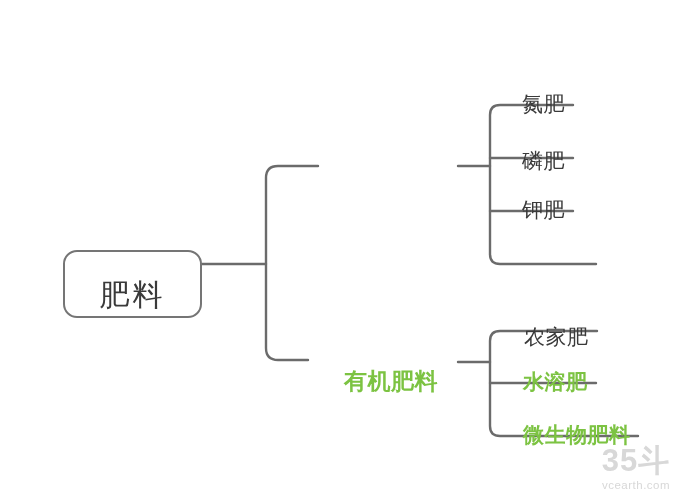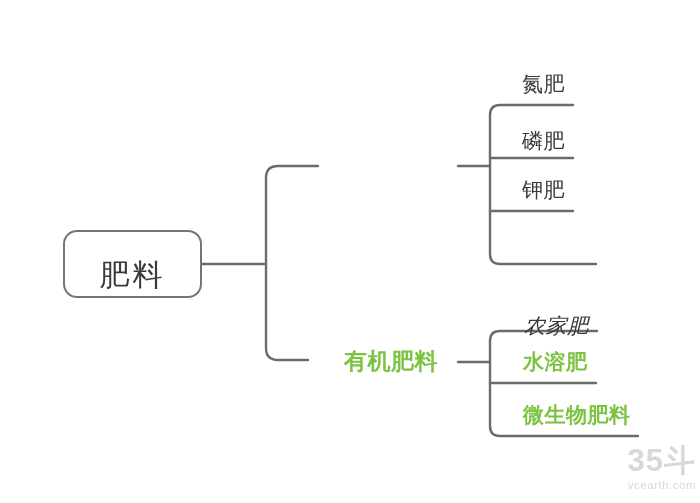--- a/index.html
+++ b/index.html
@@ -4,39 +4,39 @@
 <style>
   html,body{margin:0;padding:0;background:#fff;}
   #canvas{
     position:relative;
     width:700px;height:503px;
     background:#ffffff;
     font-family:"Liberation Sans","DejaVu Sans",sans-serif;
     overflow:hidden;
   }
   #lines{position:absolute;left:0;top:0;}
-  .node{position:absolute;white-space:nowrap;}
+  .node{position:absolute;white-space:nowrap;margin-top:20px;}
   .root-box{
     left:63px;top:230px;width:139px;height:68px;
     border:2.5px solid #757575;border-radius:14px;
     display:flex;align-items:flex-end;justify-content:center;
     box-sizing:border-box;
     font-size:30px;color:var(--dark,#3a3a3a);letter-spacing:3px;
   }
   .branch-label{
     font-size:23px;color:var(--dark,#3a3a3a);line-height:26px;letter-spacing:0.5px;
   }
   .branch-label.green{color:var(--green,#7cc342);font-weight:bold;}
   .leaf-label{
     font-size:21px;color:var(--dark,#3a3a3a);line-height:22px;letter-spacing:0.5px;
   }
   .leaf-label.green{color:var(--green,#7cc342);font-weight:bold;}
   .watermark{
     position:absolute;right:4px;top:444px;width:120px;
-    text-align:right;color:var(--wm,#d8d8d8);
+    text-align:center;color:var(--wm,#d8d8d8);
     user-select:none;
   }
   .watermark .brand{
     font-size:31px;font-weight:600;letter-spacing:1px;line-height:33px;
   }
   .watermark .site{
     font-size:11.5px;letter-spacing:0.5px;line-height:13px;margin-top:2px;
   }
 </style>
 </head>
@@ -74,21 +74,21 @@
 
   <div class="node branch-label green" style="left:344px;top:348px;">有机肥料</div>
 
   <div class="node leaf-label" style="left:522px;top:73px;">氮肥</div>
 
   <div class="node leaf-label" style="left:522px;top:130px;">磷肥</div>
 
   <div class="node leaf-label" style="left:522px;top:179px;">钾肥</div>
 
 
-  <div class="node leaf-label" style="left:524px;top:315px;font-style:italic;">农家肥</div>
+  <div class="node leaf-label" style="left:524px;top:306px;">农家肥</div>
 
   <div class="node leaf-label green" style="left:523px;top:351px;">水溶肥</div>
 
   <div class="node leaf-label green" style="left:523px;top:404px;">微生物肥料</div>
 
   <div class="watermark">
     <div class="brand">35斗</div>
     <div class="site">vcearth.com</div>
   </div>
 

